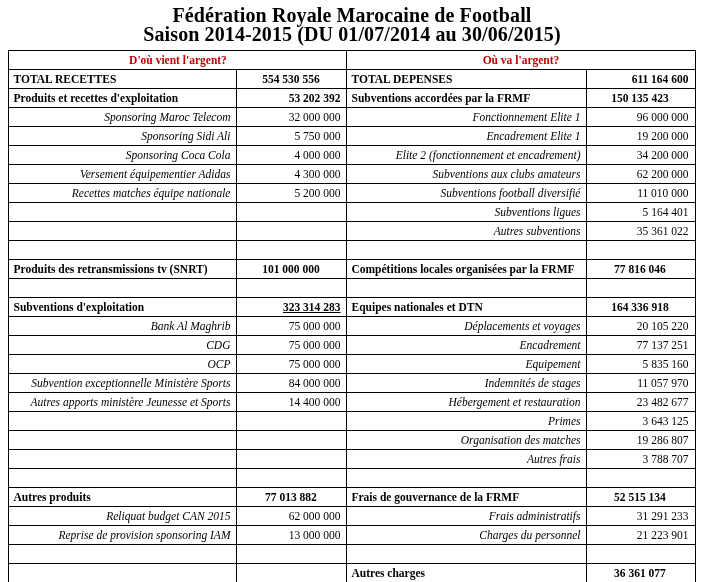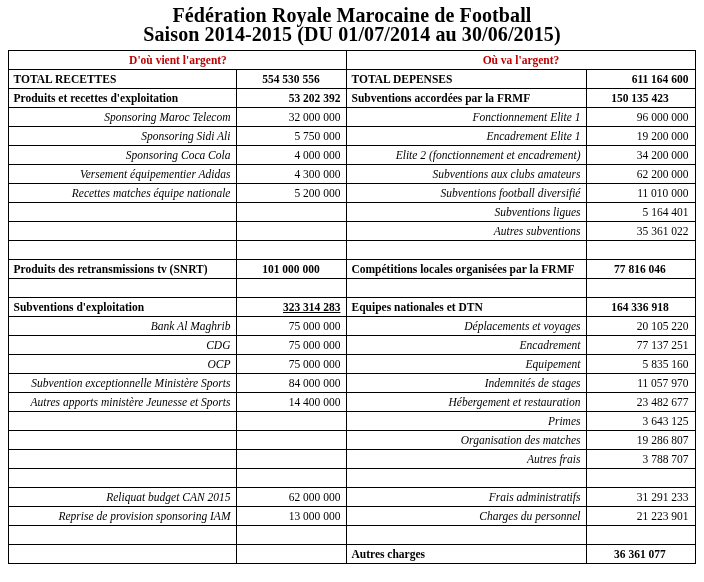--- a/index.html
+++ b/index.html
@@ -221,20 +221,26 @@
           <td class="sub">Autres frais</td>
           <td class="num">3 788 707</td>
         </tr>
         <tr>
           <td class=""></td>
           <td class="num"></td>
           <td class=""></td>
           <td class="num"></td>
         </tr>
         <tr>
+          <td class="bold">Autres produits</td>
+          <td class="num-bold" style="text-align: center;">77 013 882</td>
+          <td class="bold">Frais de gouvernance de la FRMF</td>
+          <td class="num-bold" style="text-align: center;">52 515 134</td>
+        </tr>
+        <tr>
           <td class="sub">Reliquat budget CAN 2015</td>
           <td class="num">62 000 000</td>
           <td class="sub">Frais administratifs</td>
           <td class="num">31 291 233</td>
         </tr>
         <tr>
           <td class="sub">Reprise de provision  sponsoring IAM</td>
           <td class="num">13 000 000</td>
           <td class="sub">Charges du personnel</td>
           <td class="num">21 223 901</td>

